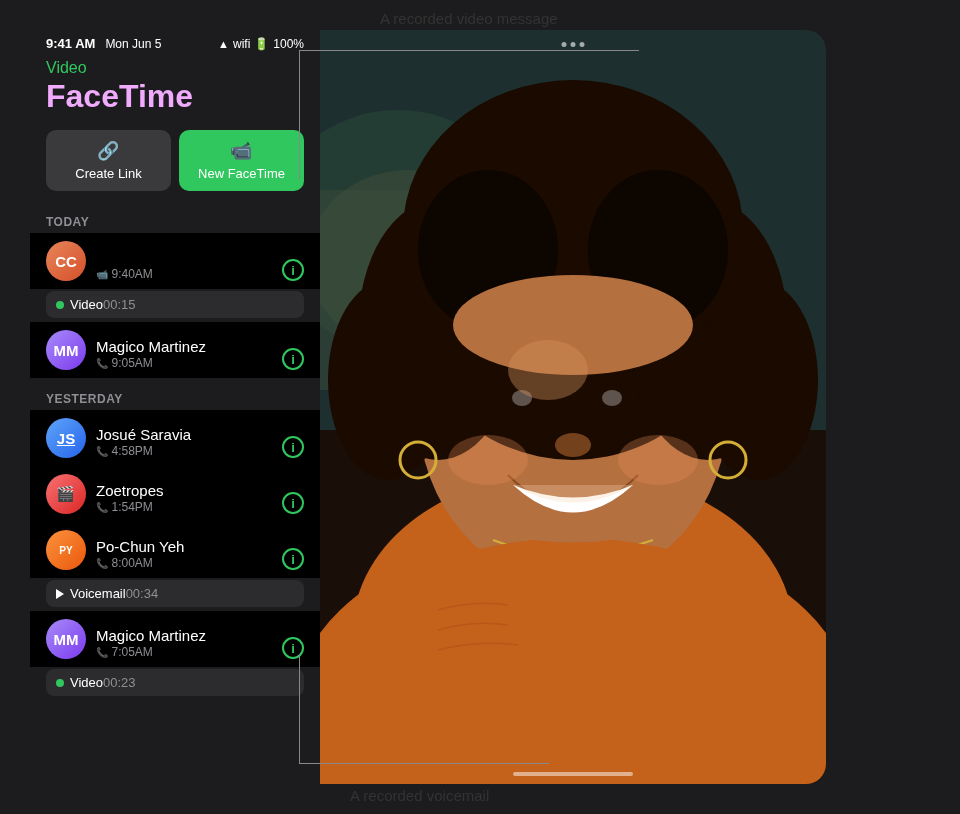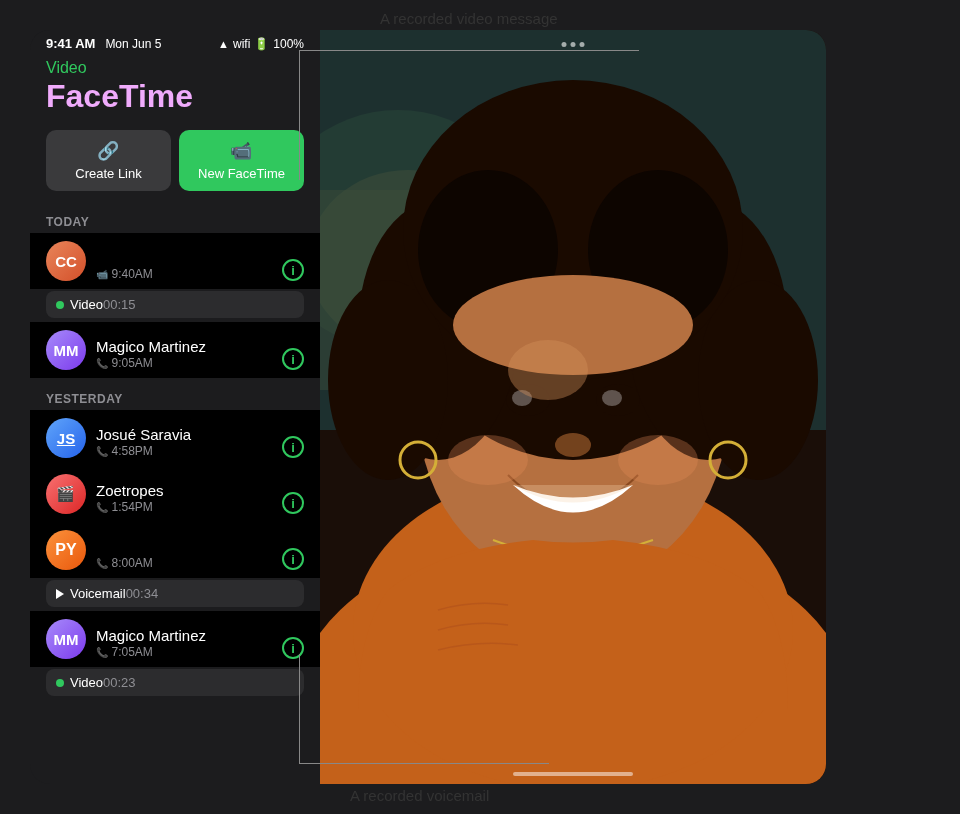--- a/index.html
+++ b/index.html
@@ -452,23 +452,24 @@
           <div class="call-detail">
             <span style="font-size:10px;">📞</span>
             <span>1:54PM</span>
           </div>
         </div>
         <button class="info-btn">i</button>
       </div>
 
       <div class="call-item">
         <div class="avatar avatar-pochun">
-          <div class="avatar-face" style="color:#fff;font-weight:700;font-size:16px;">PY</div>
+          <div class="avatar-face" style="color:#fff;font-weight:700;font-size:10px;">PY</div>
         </div>
         <div class="call-info">
+          <div class="call-name">Po-Chun Yeh</div>
           <div class="call-detail">
             <span style="font-size:10px;">📞</span>
             <span>8:00AM</span>
           </div>
         </div>
         <button class="info-btn">i</button>
       </div>
 
       <div class="message-row">
         <div class="message-type">

